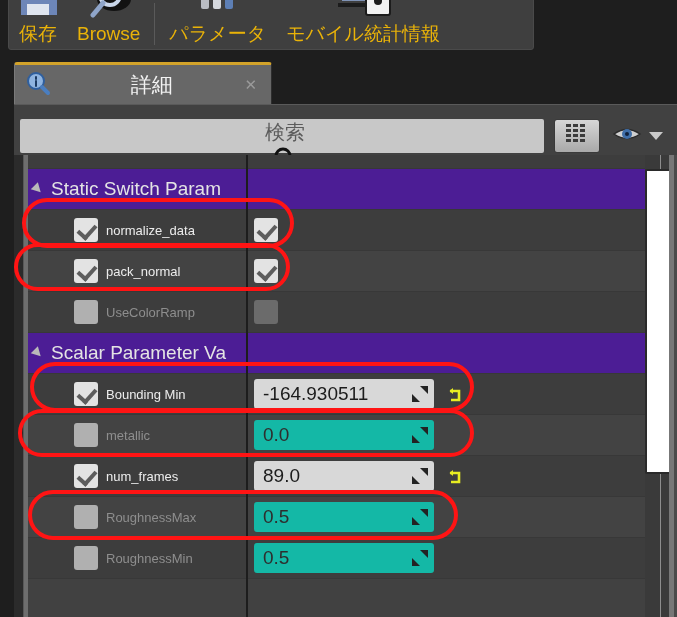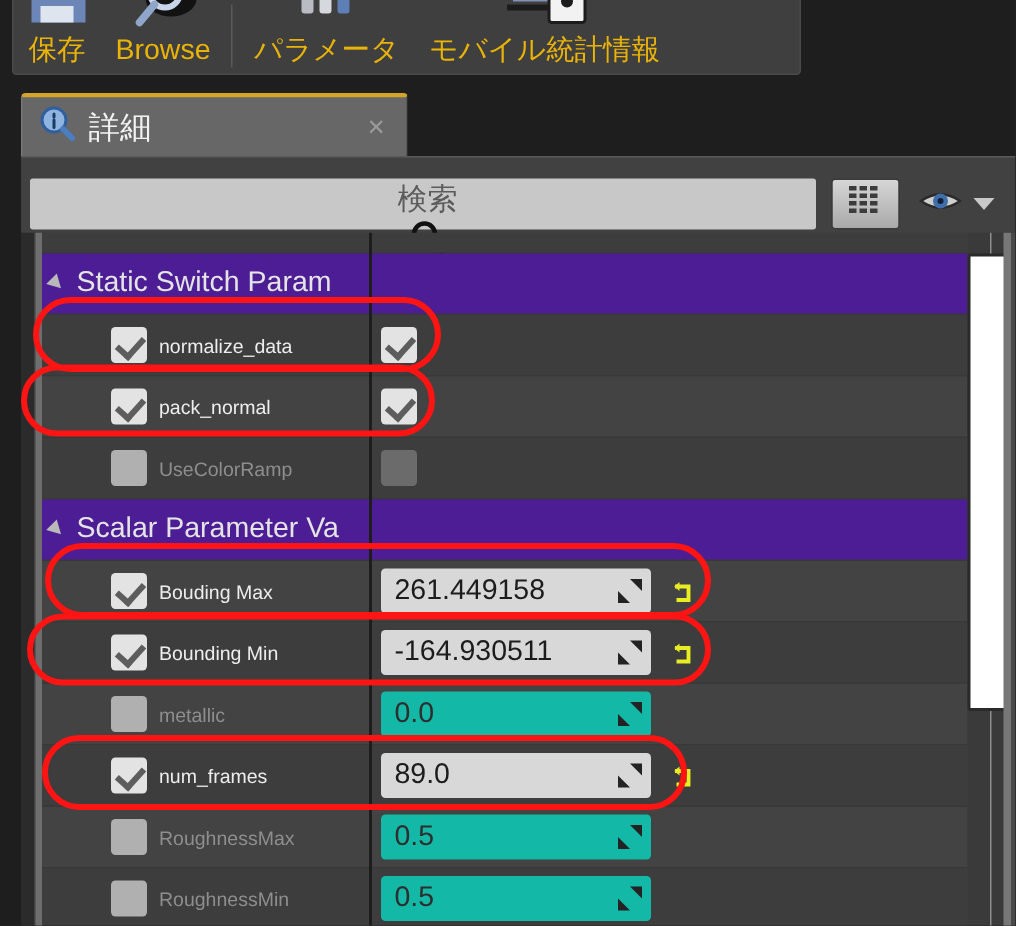--- a/index.html
+++ b/index.html
@@ -23,21 +23,21 @@
   .tb-btn {
     height: 56px; display: flex; flex-direction: column;
     align-items: center; justify-content: flex-end;
     padding: 0 10px 4px 10px; position: relative;
   }
   .tb-label { color: #eab308; font-size: 19px; line-height: 22px; white-space: nowrap; }
   .tb-ico { position: absolute; top: -12px; left: 50%; transform: translateX(-50%); }
   .tb-sep { width: 1px; height: 42px; background: #5a5a5a; margin: 0 4px 4px 4px; }
 
   
-  .tabstrip { position: absolute; left: 0; top: 62px; width: 677px; height: 42px; }
+  .tabstrip { position: absolute; left: 0; top: 62px; width: 677px; height: 42px; text-align: center; }
   .tab {
     position: absolute; left: 14px; top: 0;
     width: 258px; height: 42px;
     background: #676767;
     border-top: 3px solid #d3a32a;
     border-left: 1px solid #7a7a7a; border-right: 1px solid #2e2e2e;
     border-radius: 3px 3px 0 0;
     display: flex; align-items: center; padding: 0 8px 0 10px;
   }
   .tab-title { color: #f2f2f2; font-size: 21px; margin-left: 8px; flex: 1; }
@@ -277,36 +277,20 @@
               <span class="pname dim">UseColorRamp</span>
             </div>
             <div class="valcell">
               <span class="cb off dim2"></span>
             </div>
           </div>
           <div class="row grouprow">
             <span class="tri"></span>
             <span class="group-label">Scalar Parameter Va</span>
           </div>
-          <div class="row bgB">
-            <div class="namecell">
-              <span class="cb on"></span>
-              <span class="pname">Bouding Max</span>
-            </div>
-            <div class="valcell">
-              <div class="numfield act">
-                <span class="numtext">261.449158</span>
-                <span class="spin"></span>
-              </div>
-              <span class="reset"><svg width="18" height="18" viewBox="0 0 18 18">
-                  <path d="M3 6 H12 V15 H4" fill="none" stroke="#e8ec22" stroke-width="2.6"></path>
-                  <path d="M6 3 L2.5 6 L6 9 Z" fill="#e8ec22"></path>
-                </svg></span>
-            </div>
-          </div>
           <div class="row bgA">
             <div class="namecell">
               <span class="cb on"></span>
               <span class="pname">Bounding Min</span>
             </div>
             <div class="valcell">
               <div class="numfield act">
                 <span class="numtext">-164.930511</span>
                 <span class="spin"></span>
               </div>

